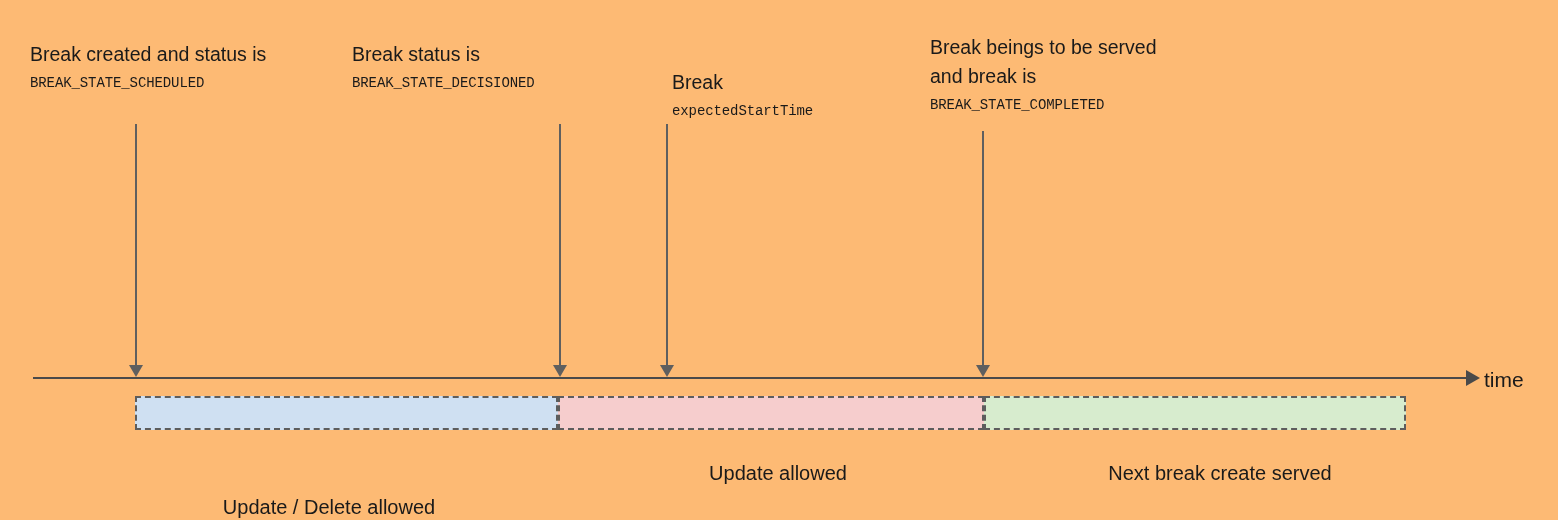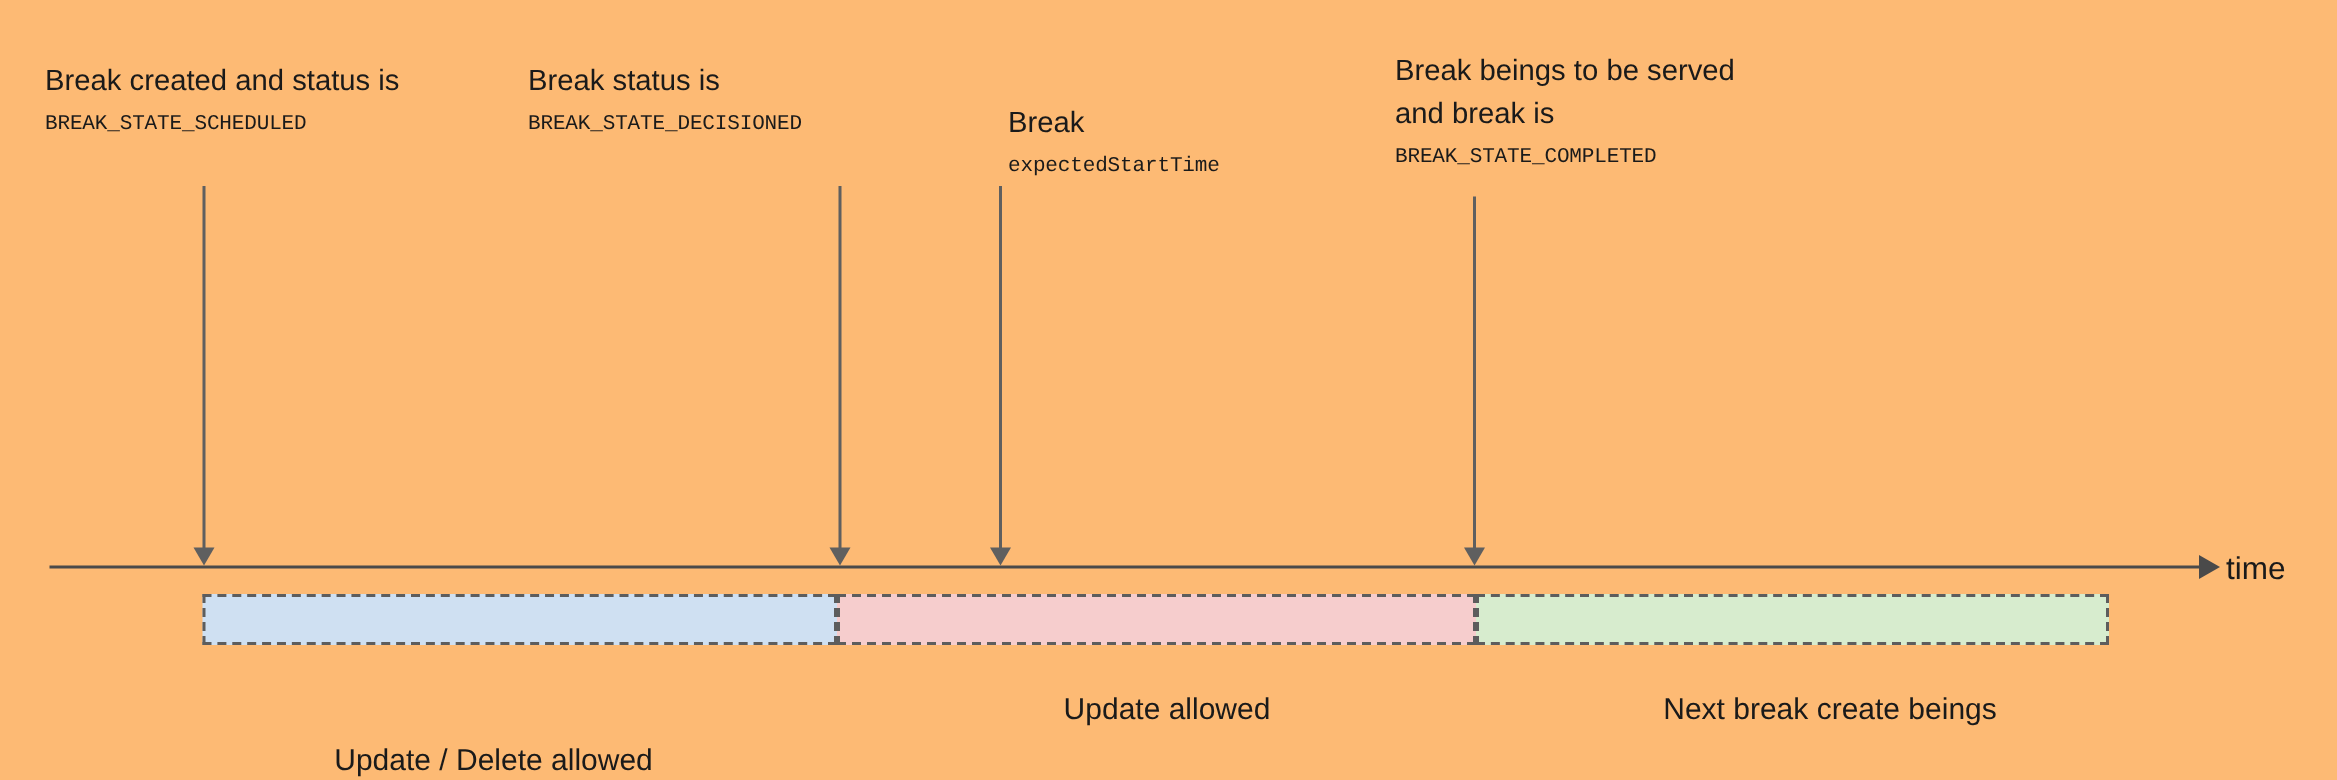--- a/index.html
+++ b/index.html
@@ -139,16 +139,16 @@
 
   <div id="bars-layer">
       <div class="phase-bar" style="left: 135px; top: 396px; width: 423px; height: 34px; background: rgb(207, 224, 242); border-color: rgb(93, 93, 93);"></div>
       <div class="phase-bar" style="left: 558px; top: 396px; width: 426px; height: 34px; background: rgb(246, 205, 205); border-color: rgb(93, 93, 93);"></div>
       <div class="phase-bar" style="left: 984px; top: 396px; width: 422px; height: 34px; background: rgb(215, 236, 206); border-color: rgb(93, 93, 93);"></div>
     </div>
 
   <div id="captions-layer">
       <div class="caption" style="left: 329px; top: 463px; margin-top: 34px;">Update / Delete allowed</div>
       <div class="caption" style="left: 778px; top: 463px;">Update allowed</div>
-      <div class="caption" style="left: 1220px; top: 463px;">Next break create beings</div>
+      <div class="caption" style="left: 1220px; top: 463px;">Next break create served</div>
     </div>
 
 </div>
 
 </body></html>

